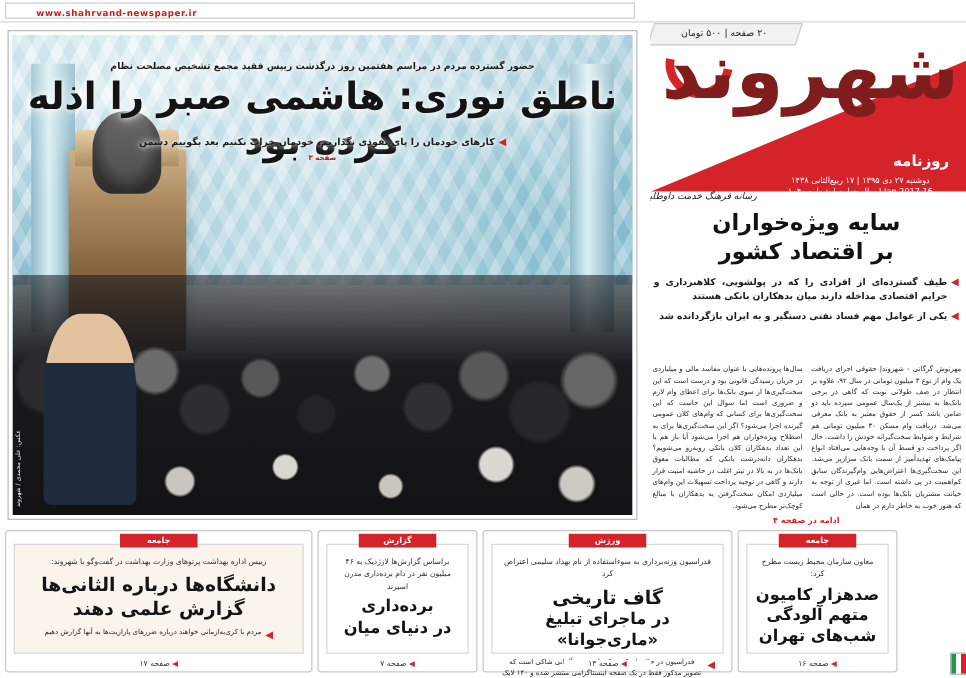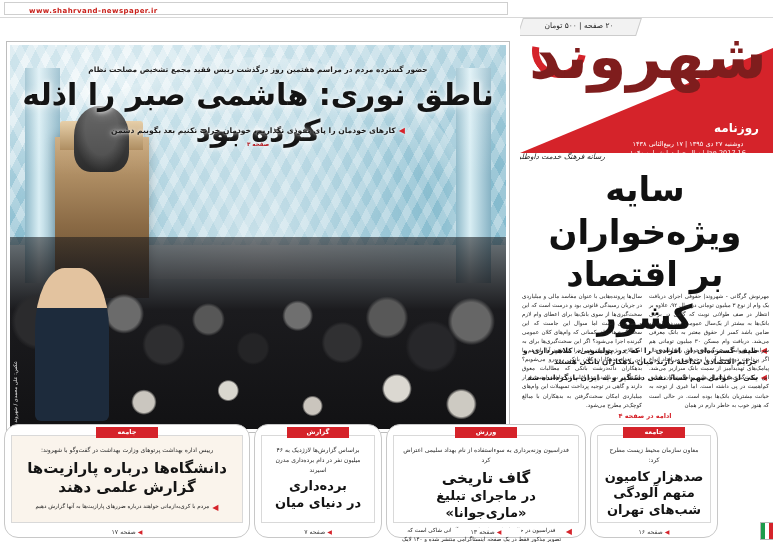--- a/index.html
+++ b/index.html
@@ -132,21 +132,21 @@
     font-style: italic;
   }
 
   
   .lead {
     position: absolute;
     right: 4px; top: 168px;
     width: 248px;
   }
   .lead-h1 {
-    font-size: 34px;
+    font-size: 18px;
     font-weight: bold;
     line-height: 1.25;
     color: #111;
     text-align: center;
     letter-spacing: -0.5px;
   }
   .lead-bullets {
     margin-top: 7px;
     padding: 0 2px;
   }
@@ -200,21 +200,20 @@
 
   
   .photo-pkg {
     position: absolute;
     left: 6px; top: 24px;
     width: 504px; height: 392px;
     border: 1px solid #bdbdbd;
     background: #fff;
     box-sizing: border-box;
     padding: 3px;
-    margin-top: 17px;
   }
   .photo-frame {
     position: relative;
     width: 100%; height: 100%;
     overflow: hidden;
     background: #cfe3ea;
   }
   
   .ph-sky {
     position: absolute; left:0; top:0; width:100%; height:52%;
@@ -349,21 +348,21 @@
     position: absolute;
     left: 4px; top: 424px;
     width: 765px; height: 114px;
     display: flex;
     flex-direction: row-reverse;
     gap: 4px;
     box-sizing: border-box;
   }
   .teaser {
     border: 1px solid #c8c8c8;
-    border-radius: 14px;
+    border-radius: 3px;
     background: #fff;
     box-sizing: border-box;
     position: relative;
     padding: 10px 6px 14px 6px;
   }
   .t-wide { flex: 0 0 246px; }
   .t-norm { flex: 0 0 128px; }
   .t-mid  { flex: 0 0 200px; }
   .teaser-inner {
     border: 1px solid #d9d9d9;
@@ -513,21 +512,21 @@
     <div class="ph-credit">عکس: علی محمدی / شهروند</div>
   </div>
 </div>
 
 <div class="teasers">
 
   <div class="teaser t-wide">
     <div class="t-label">جامعه</div>
     <div class="teaser-inner tinted">
       <div class="t-kicker">رییس اداره بهداشت پرتوهای وزارت بهداشت در گفت‌وگو با شهروند:</div>
-      <div class="t-head">دانشگاه‌ها درباره پارازیت‌ها</div>
+      <div class="t-head">دانشگاه‌ها درباره الثانی‌ها</div>
       <div class="t-head">گزارش علمی دهند</div>
       <div class="t-deck">
         <span class="bullet-mark">◀</span>
         <span class="bullet-text">مردم با کری‌به‌ازمانی خواهند درباره ضررهای پارازیت‌ها به آنها گزارش دهیم</span>
       </div>
     </div>
     <div class="t-page"><span class="pg-mark">◀</span> <span>صفحه ۱۷</span></div>
   </div>
 
   <div class="teaser t-norm">

